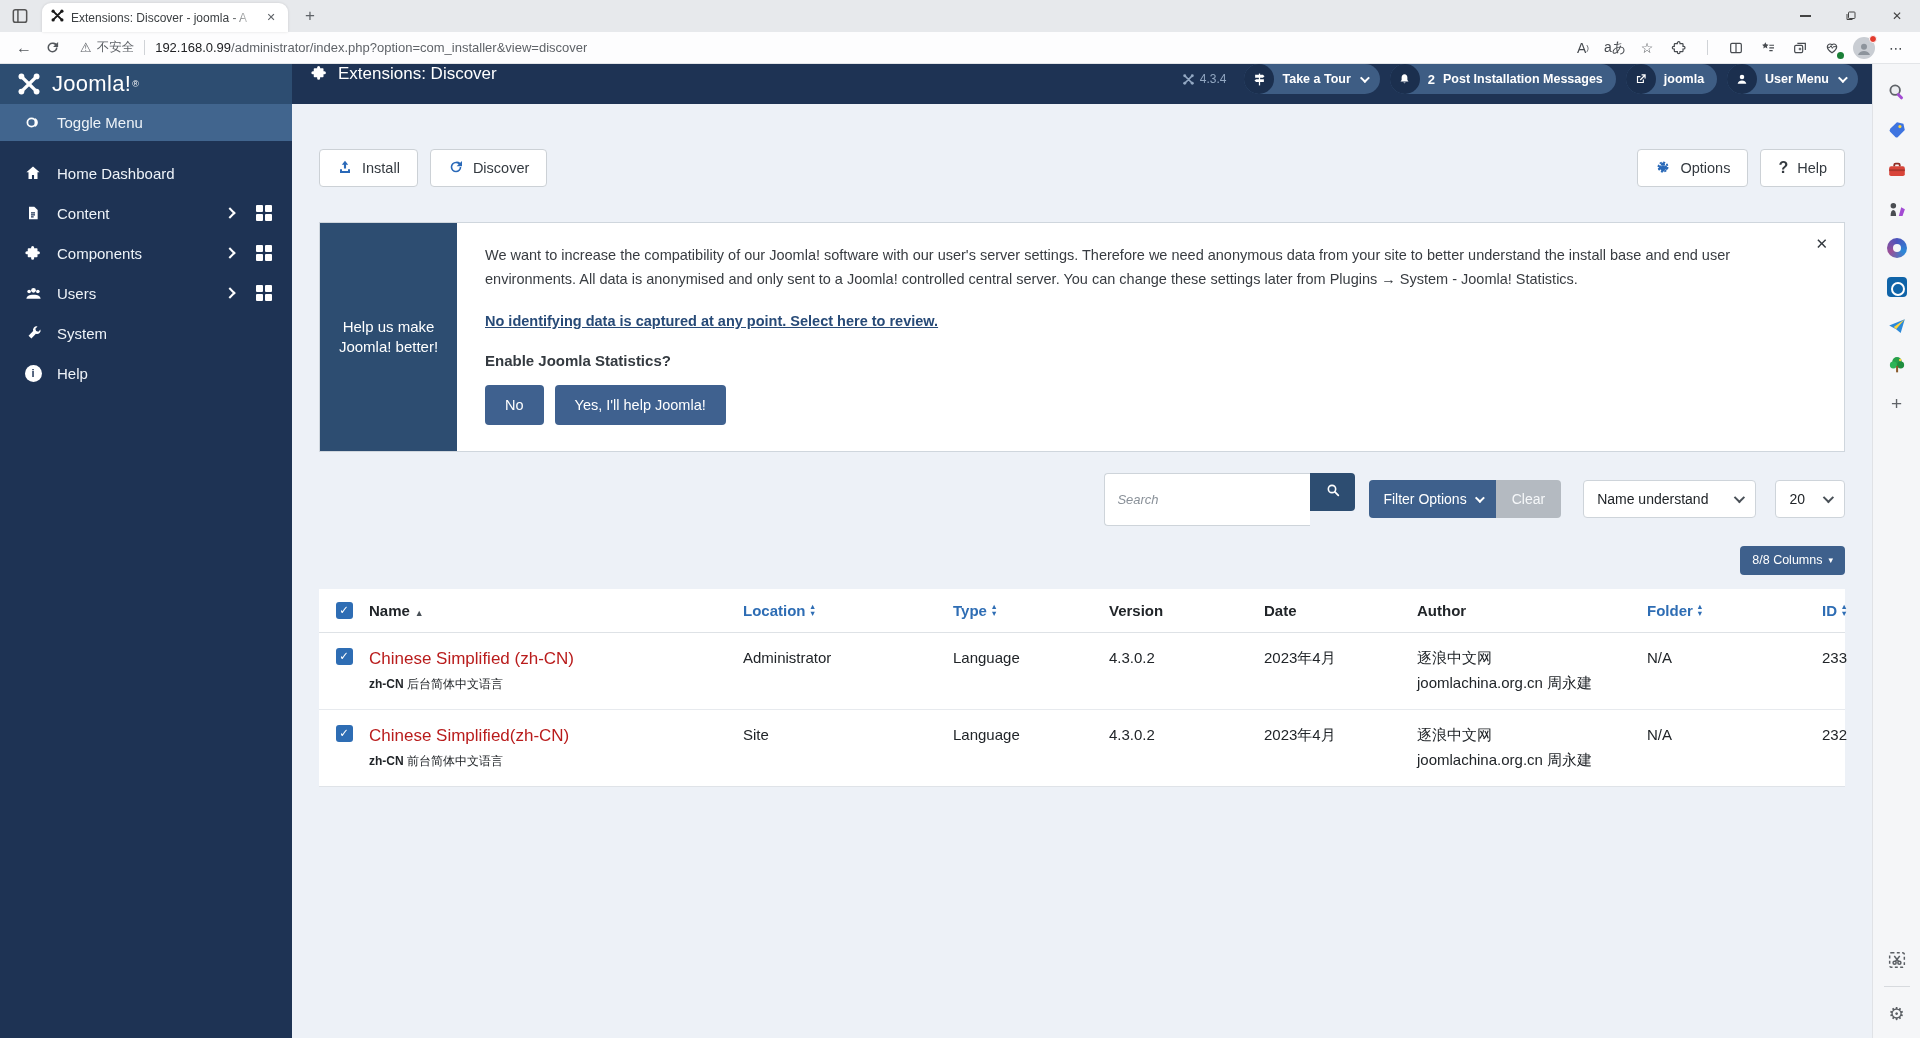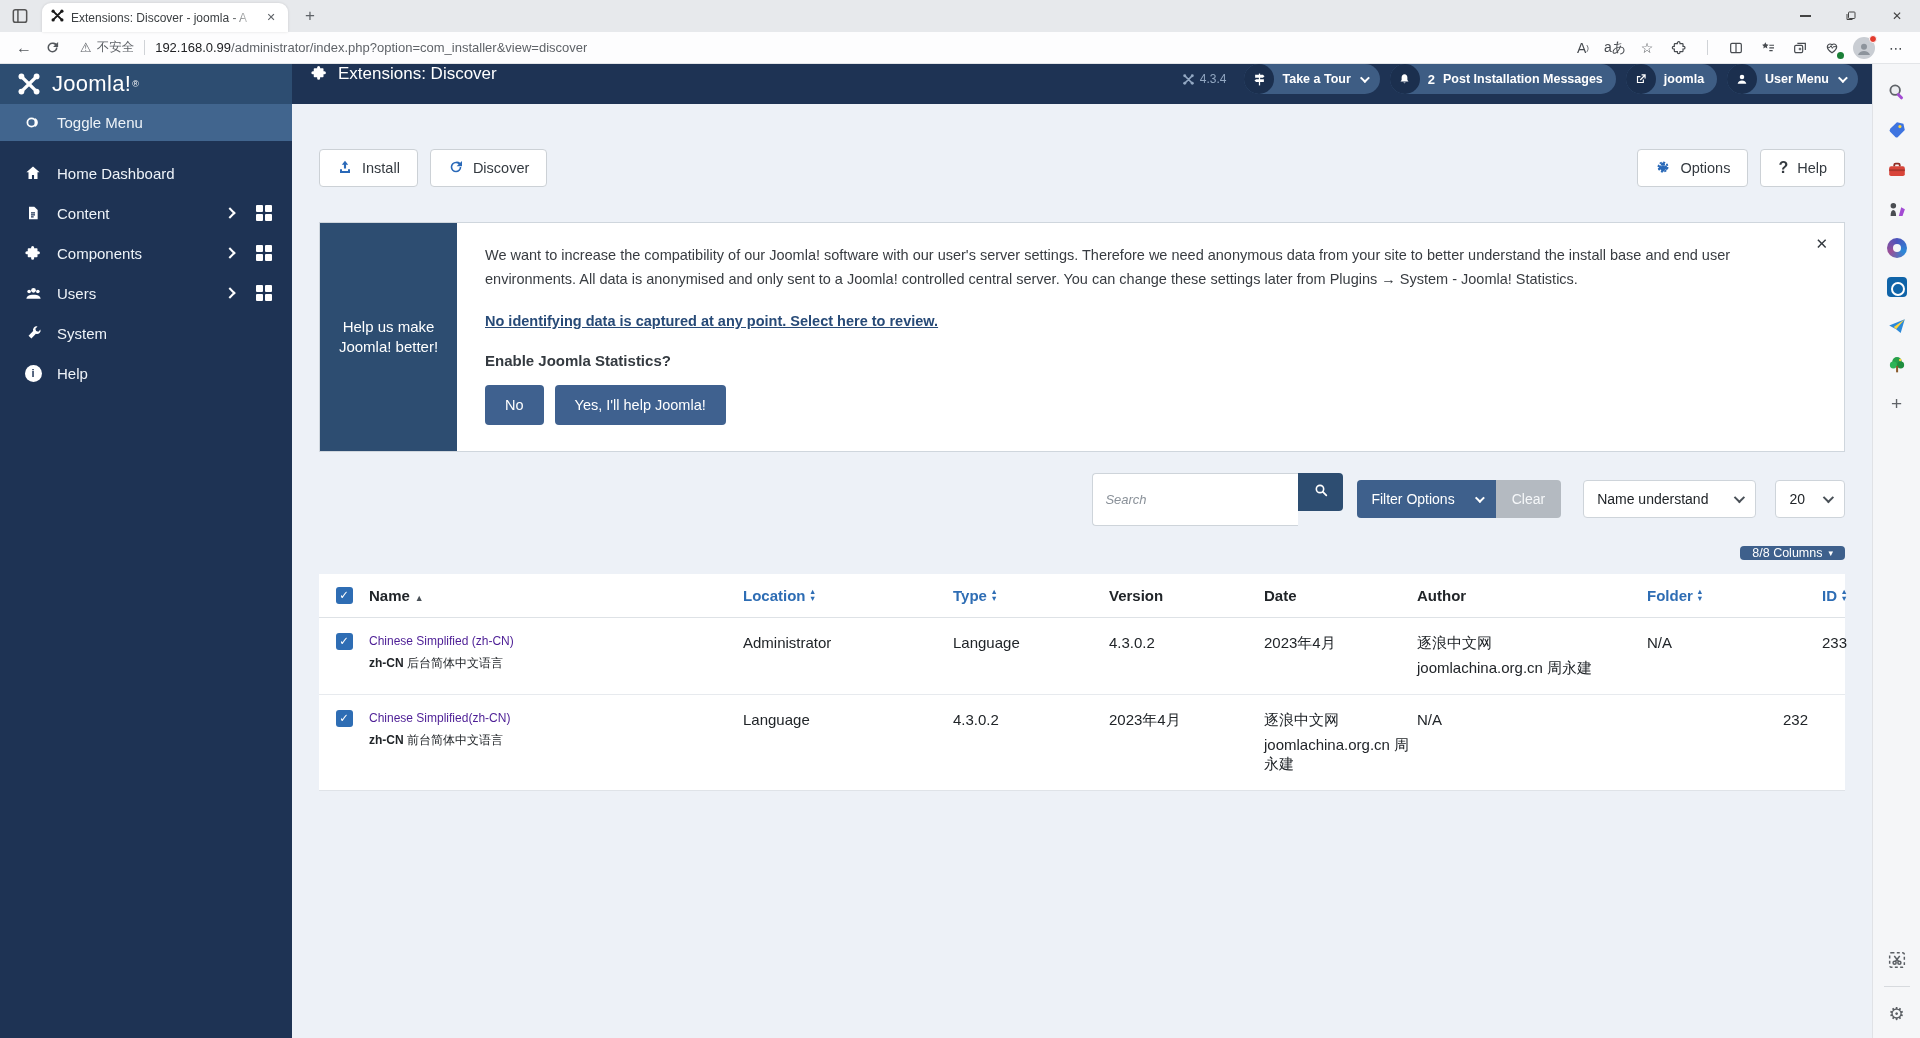--- a/index.html
+++ b/index.html
@@ -83,47 +83,47 @@
   .stats-btns { margin-top:16px; display:flex; gap:11px; }
   .slate-btn { background:#3f618f; color:#fff; border:none; border-radius:4px; height:40px; padding:0 20px; font-size:14.5px; font-family:inherit; }
   .stats-close { position:absolute; top:12px; right:16px; font-size:15px; color:#343a40; }
 
   
   .filter-row { display:flex; justify-content:flex-end; align-items:center; margin:21px 27px 0; gap:0; }
   .search-wrap { display:flex; }
   .search-input { width:206px; height:53px; border:1px solid #ced4da; border-right:none; border-radius:4px 0 0 4px; padding:0 12px; font-size:13px; font-family:inherit; color:#495057; }
   .search-input::placeholder { font-style:italic; color:#8a9199; }
   .search-btn { width:45px; height:38px; background:#2d4d71; border:none; border-radius:0 4px 4px 0; display:flex; align-items:center; justify-content:center; }
-  .filter-btn { margin-left:14px; height:38px; background:#3e608c; color:#fff; border:none; border-radius:4px 0 0 4px; padding:0 14px; font-size:14px; display:flex; align-items:center; gap:20px; font-family:inherit; }
+  .filter-btn { margin-left:14px; height:38px; background:#3e608c; color:#fff; border:none; border-radius:4px 0 0 4px; padding:0 14px; font-size:14px; display:flex; align-items:center; gap:8px; font-family:inherit; }
   .filter-btn .chev-d { width:7px; height:7px; border-right:2px solid #fff; border-bottom:2px solid #fff; transform:rotate(45deg) translateY(-2px); }
   .clear-btn { height:38px; background:#b4bac1; color:#f6f8fa; border:none; border-radius:0 4px 4px 0; padding:0 16px; font-size:14px; font-family:inherit; }
   .sel { margin-left:22px; height:38px; background:#fff; border:1px solid #ced4da; border-radius:4px; display:flex; align-items:center; padding:0 13px; font-size:14px; color:#212529; gap:26px; }
   .sel .chev-d { width:8px; height:8px; border-right:2px solid #495057; border-bottom:2px solid #495057; transform:rotate(45deg) translateY(-2px); }
   .sel.small { gap:18px; margin-left:19px; }
 
   
   .columns-row { display:flex; justify-content:flex-end; margin:20px 27px 0; }
-  .columns-btn { height:14px; background:#3e608c; color:#fff; border:none; border-radius:4px; font-size:12.5px; padding:0 12px; display:flex; align-items:center; gap:6px; font-family:inherit; }
+  .columns-btn { height:29px; background:#3e608c; color:#fff; border:none; border-radius:4px; font-size:12.5px; padding:0 12px; display:flex; align-items:center; gap:6px; font-family:inherit; }
   .columns-btn .caret { font-size:9px; }
 
   
   .table { margin:14px 27px 0; background:#fff; border-bottom:1px solid #dfe3e8; }
   .trow, .thead { display:grid; grid-template-columns:50px 374px 210px 156px 155px 153px 230px 175px 1fr; align-items:start; }
   .thead { border-bottom:1px solid #dee2e6; height:44px; align-items:center; }
   .th { font-size:15px; font-weight:700; color:#212529; }
   .th.link { color:#2e6db4; display:flex; align-items:center; gap:5px; }
   .sort-stack { display:inline-flex; flex-direction:column; font-size:8.5px; line-height:7px; color:#2e6db4; }
   .caret-up { font-size:9px; color:#495057; margin-left:5px; }
   .cb-cell { display:flex; justify-content:center; padding-top:0; }
   .trow .cb-cell { padding-top:15px; }
   .cb { width:17px; height:17px; background:#2e6db4; border-radius:3px; color:#fff; font-size:11.5px; display:flex; align-items:center; justify-content:center; }
   .trow { border-bottom:1px solid #e7eaee; min-height:74px; padding:0; }
   .trow:last-child { border-bottom:none; }
   .td { font-size:15px; color:#212529; padding-top:16px; padding-bottom:16px; }
-  .name-main { font-size:12px; color:#4c1d95; }
+  .name-main { font-size:17px; color:#b91c1c; }
   .name-sub { margin-top:7px; font-size:12px; color:#212529; }
   .name-sub b { font-weight:700; }
   .author-detail { margin-top:6px; }
   .td.id { text-align:right; padding-right:14px; }
   .th-id { text-align:right; padding-right:14px; justify-content:flex-end; }
 
   
   .edgebar { width:48px; background:#f5f6f8; border-left:1px solid #e0e2e6; display:flex; flex-direction:column; align-items:center; padding:15px 0 12px; gap:13px; flex:0 0 48px; }
   .ebi { width:26px; height:26px; display:flex; align-items:center; justify-content:center; }
   .m365 { width:20px; height:20px; border-radius:50%; background:conic-gradient(#4b53bc,#2b88d8,#9b4f96,#4b53bc); position:relative; }
@@ -529,20 +529,21 @@
           </div>
 
           <div class="trow">
             <span class="cb-cell">
                 <span class="cb">✓</span>
               </span>
             <span class="td">
               <div class="name-main">Chinese Simplified(zh-CN)</div>
               <div class="name-sub"><b>zh-CN</b> <span>前台简体中文语言</span></div>
             </span>
+            <span class="td">Site</span>
             <span class="td">Language</span>
             <span class="td">4.3.0.2</span>
             <span class="td">2023年4月</span>
             <span class="td">
               <div>逐浪中文网</div>
               <div class="author-detail">joomlachina.org.cn 周永建</div>
             </span>
             <span class="td">N/A</span>
             <span class="td id">232</span>
           </div>

